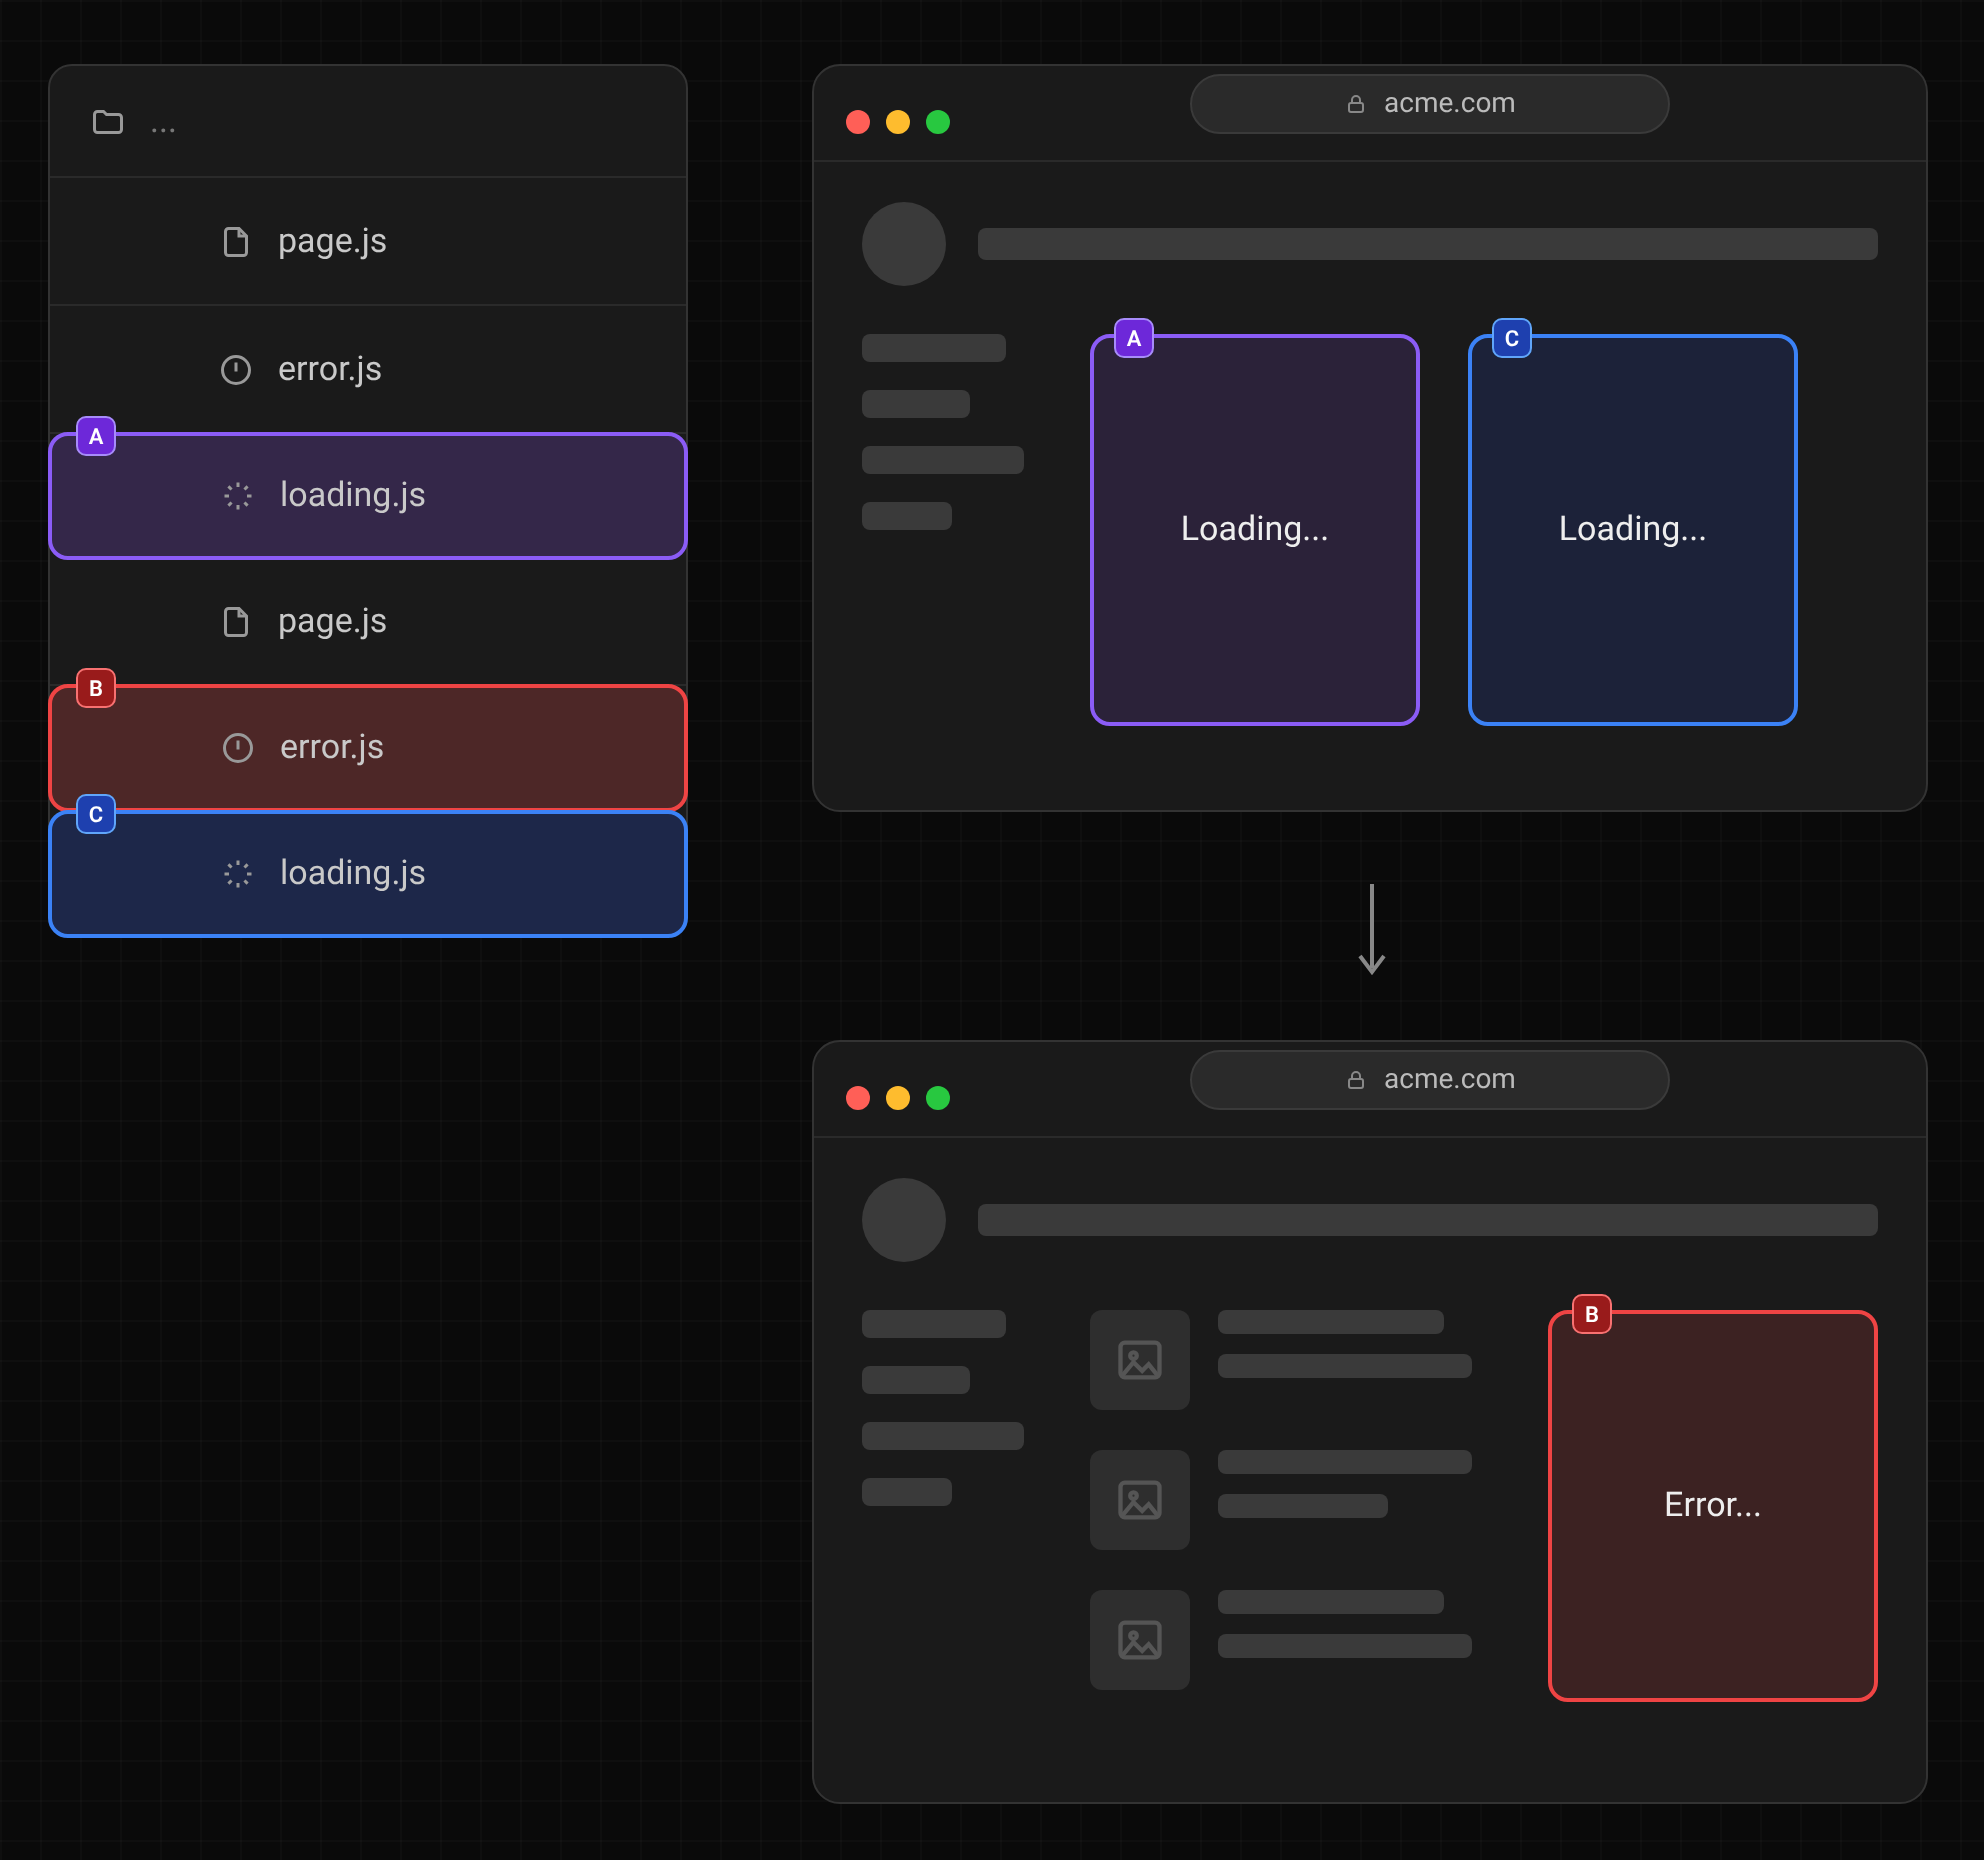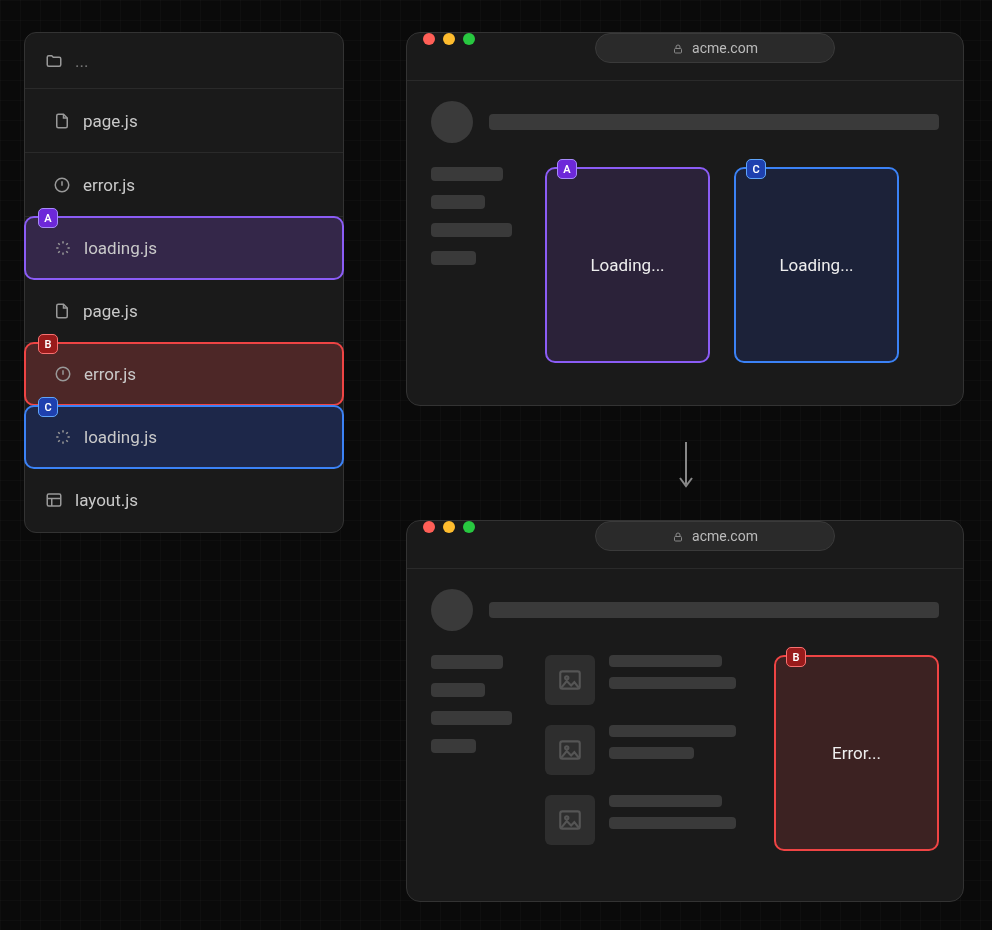--- a/index.html
+++ b/index.html
@@ -34,21 +34,21 @@
     gap: 12px;
     height: 64px;
     padding: 0 20px;
     border-bottom: 1px solid #2a2a2a;
     color: #c9c9c9;
     font-size: 17px;
     position: relative;
   }
   .tree-row:last-child { border-bottom: none; }
   .tree-row.header { color: #777; height: 56px; }
-  .tree-row.indent-1 { padding-left: 28px; }
+  .tree-row.indent-1 { padding-left: 84px; }
   .tree-row.hl {
     border-radius: 10px;
     margin: -1px;
     z-index: 2;
   }
   .tree-row.hl-purple { background: #3b2a55cc; border: 2px solid #8b5cf6; }
   .tree-row.hl-red    { background: #5a2a2acc; border: 2px solid #ef4444; }
   .tree-row.hl-blue   { background: #1e2a55cc; border: 2px solid #3b82f6; }
   .badge {
     position: absolute;
@@ -79,22 +79,22 @@
     border: 1px solid #333;
     border-radius: 14px;
     overflow: hidden;
   }
   .browser.top { left: 406px; top: 32px; height: 374px; }
   .browser.bottom { left: 406px; top: 520px; height: 382px; }
 
   .browser-bar {
     height: 48px;
     display: flex;
-    align-items: flex-start;
-    padding: 0 16px;
+    align-items: flex-end;
+    padding: 13px 16px;
     gap: 8px;
     border-bottom: 1px solid #2a2a2a;
   }
   .traffic { display: flex; gap: 8px; }
   .dot { width: 12px; height: 12px; border-radius: 50%; }
   .dot.r { background: #ff5f57; }
   .dot.y { background: #febc2e; }
   .dot.g { background: #28c840; }
   .url-pill {
     margin-left: auto;
@@ -230,29 +230,20 @@
   <div class="tree-row indent-1 hl hl-blue">
     <span class="badge blue">C</span>
     <span class="icon">
       <svg viewBox="0 0 24 24" fill="none" stroke="currentColor" stroke-width="2">
           <path d="M12 3v3M12 18v3M5.6 5.6l2.1 2.1M16.3 16.3l2.1 2.1M3 12h3M18 12h3M5.6 18.4l2.1-2.1M16.3 7.7l2.1-2.1"></path>
         </svg>
     </span>
     <span>loading.js</span>
   </div>
 
-  <div class="tree-row">
-    <span class="icon">
-      <svg viewBox="0 0 24 24" fill="none" stroke="currentColor" stroke-width="2">
-          <rect x="3" y="4" width="18" height="16" rx="2"></rect>
-          <path d="M3 10h18M9 10v10"></path>
-        </svg>
-    </span>
-    <span>layout.js</span>
-  </div>
 </div>
 
 <div class="browser top">
   <div class="browser-bar">
     <div class="traffic">
       <span class="dot r"></span>
       <span class="dot y"></span>
       <span class="dot g"></span>
     </div>
     <div class="url-pill">

